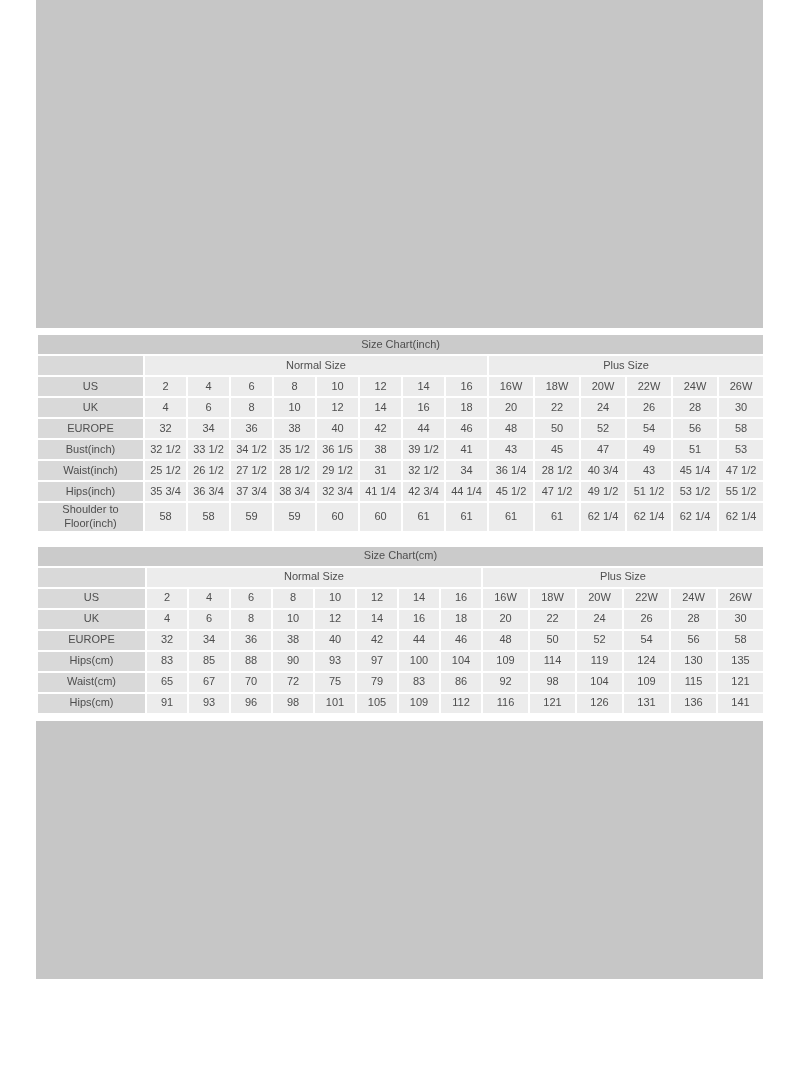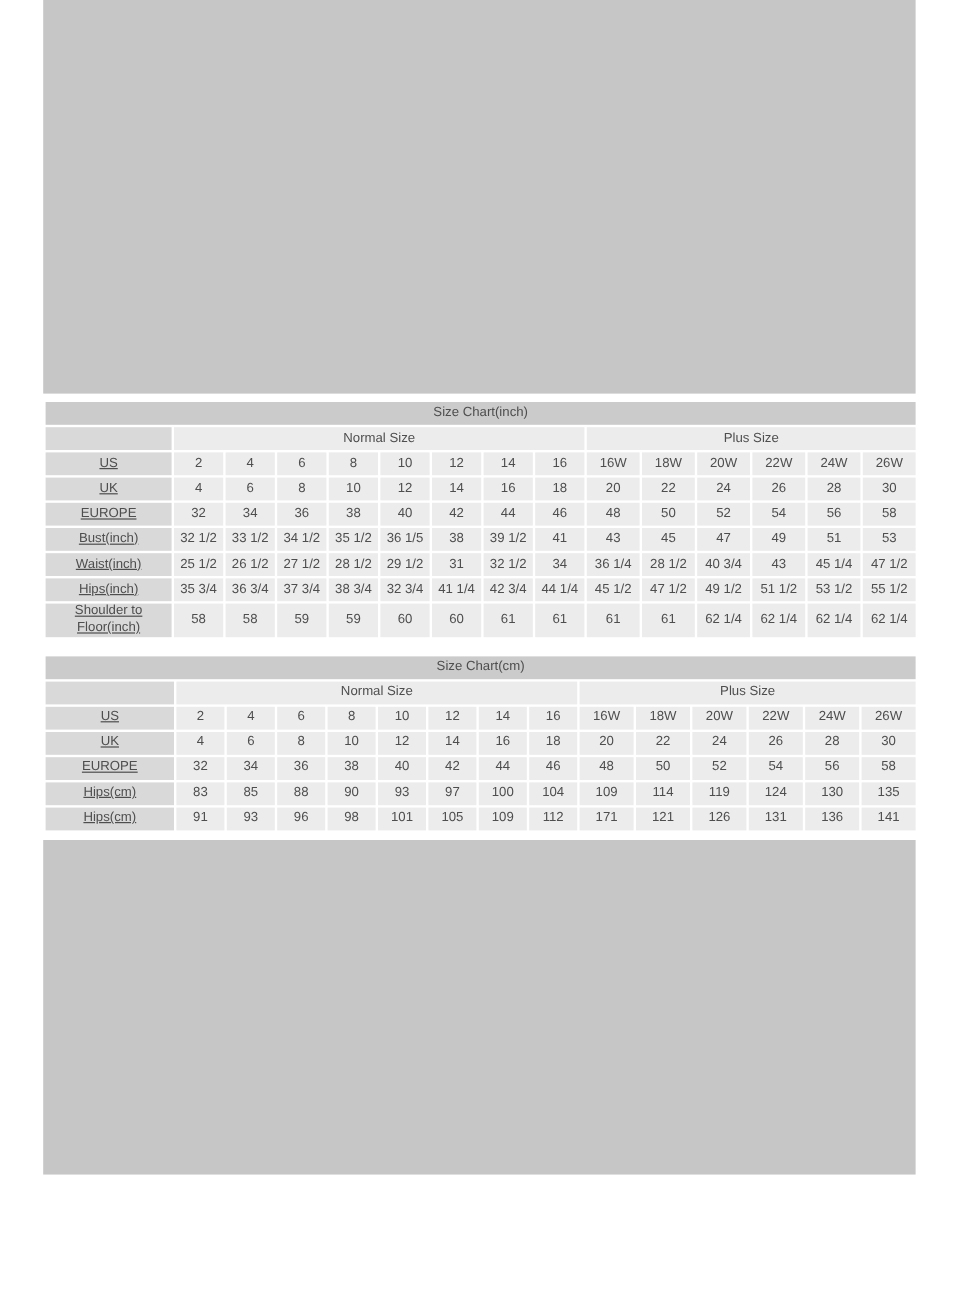--- a/index.html
+++ b/index.html
@@ -49,21 +49,21 @@
     line-height: 1.25;
   }
   .title-cell {
     background: #cbcbcb;
     font-size: 12px;
     color: #464646;
     height: 20px;
   }
   .corner-cell { background: #d9d9d9; }
   .group-cell  { background: #ececec; margin-top: 40px; }
-  th.lbl       { background: #d9d9d9; text-decoration: underline; }
+  th.lbl       { background: #d9d9d9; }
   table.size-chart td { background: #ececec; }
 </style>
 </head>
 <body>
 
 <div class="page">
   <div class="content-col">
 
     <div class="filler top"></div>
 
@@ -285,30 +285,47 @@
             <td>100</td>
             <td>104</td>
             <td>109</td>
             <td>114</td>
             <td>119</td>
             <td>124</td>
             <td>130</td>
             <td>135</td>
           </tr>
           <tr>
+            <th class="lbl">Waist(cm)</th>
+            <td>65</td>
+            <td>67</td>
+            <td>70</td>
+            <td>72</td>
+            <td>75</td>
+            <td>79</td>
+            <td>83</td>
+            <td>86</td>
+            <td>92</td>
+            <td>98</td>
+            <td>104</td>
+            <td>109</td>
+            <td>115</td>
+            <td>121</td>
+          </tr>
+          <tr>
             <th class="lbl">Hips(cm)</th>
             <td>91</td>
             <td>93</td>
             <td>96</td>
             <td>98</td>
             <td>101</td>
             <td>105</td>
             <td>109</td>
             <td>112</td>
-            <td>171</td>
+            <td>116</td>
             <td>121</td>
             <td>126</td>
             <td>131</td>
             <td>136</td>
             <td>141</td>
           </tr>
         </tbody>
     </table>
 
     <div class="filler bottom"></div>

